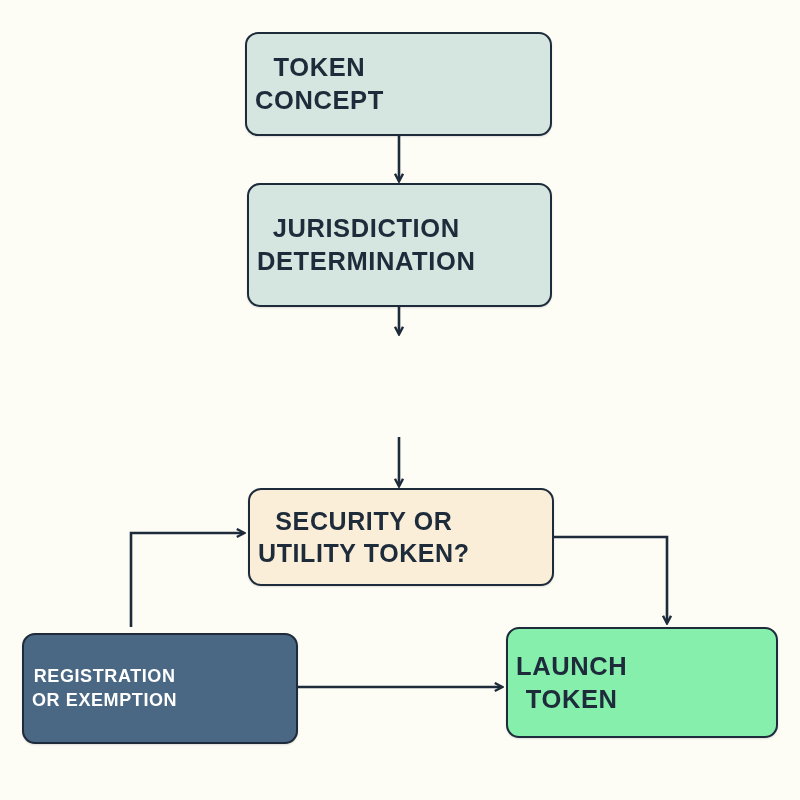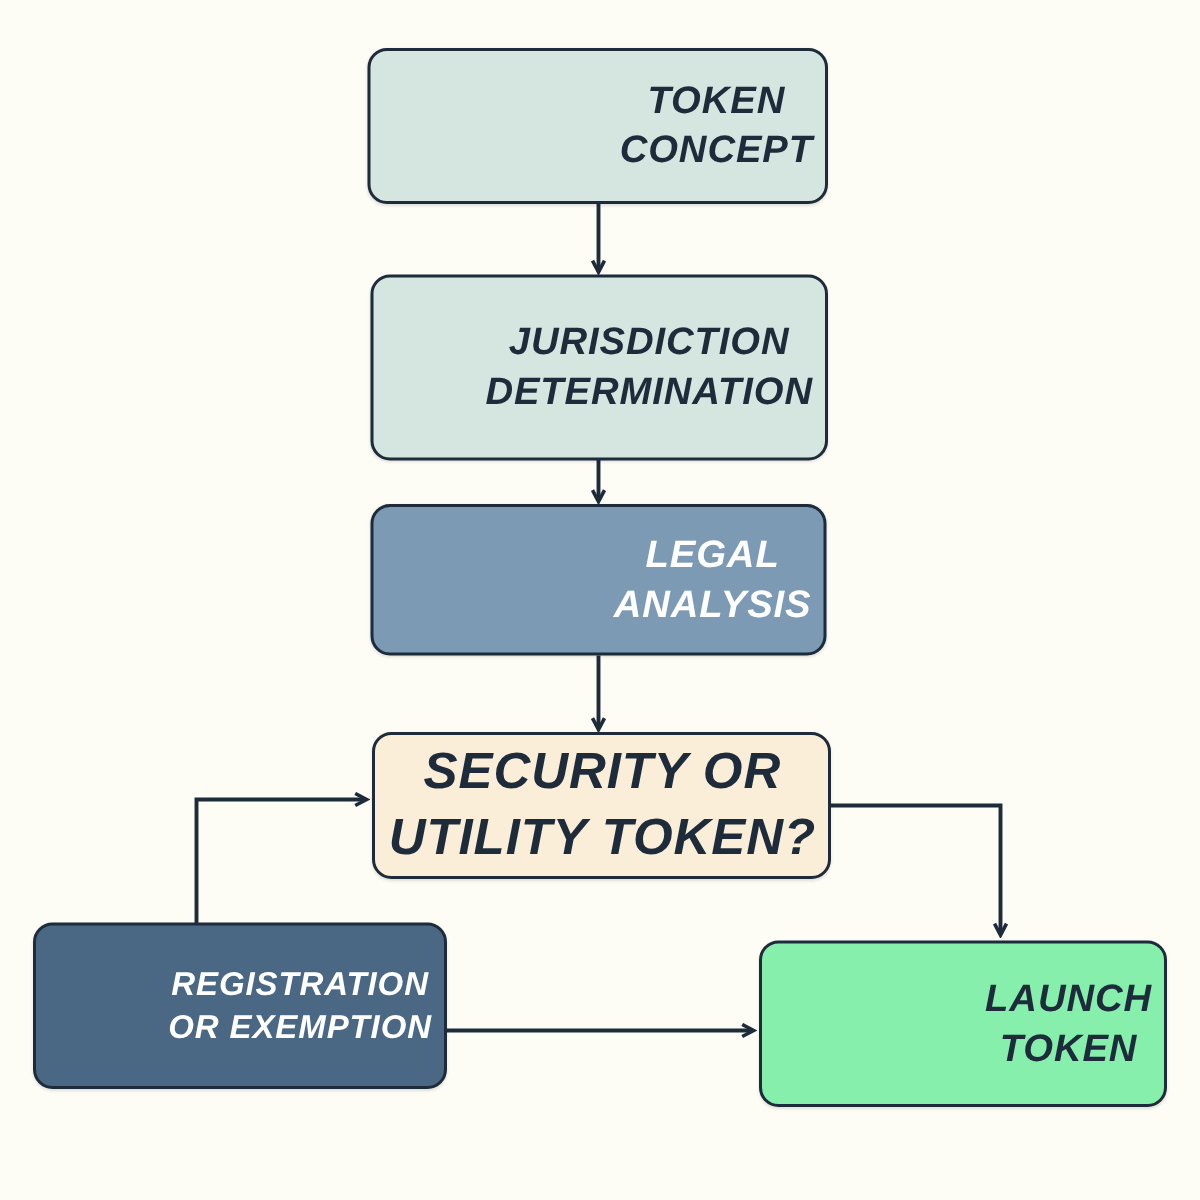--- a/index.html
+++ b/index.html
@@ -28,30 +28,29 @@
     height: 800px;
     pointer-events: none;
   }
   .node {
     position: absolute;
     box-sizing: border-box;
     border: 2.6px solid #1d2b3a;
     border-radius: 13px;
     display: flex;
     align-items: center;
-    justify-content: flex-end;
+    justify-content: flex-start;
     text-align: center;
     letter-spacing: 0.6px;
     line-height: 1.28;
     font-weight: 700;
     font-family: "Liberation Sans", sans-serif;
     text-transform: uppercase;
     white-space: pre-line;
     box-shadow: 0 1px 2px rgba(20,30,45,0.13);
-    font-style: italic;
   }
   .node-label {
     display: block;
     white-space: pre-line;
     padding: 0 8px;
   }
 
   
   #node-token-concept {
     left: 245px; top: 32px; width: 307px; height: 104px;
@@ -68,27 +67,27 @@
   #node-legal-analysis {
     left: 247px; top: 336px; width: 304px; height: 101px;
     background: #7d9ab4;
     color: #ffffff;
     font-size: 25.5px;
   }
   #node-security-or-utility {
     left: 248px; top: 488px; width: 306px; height: 98px;
     background: #fbeed8;
     color: #1d2b3a;
-    font-size: 34px;
+    font-size: 25px;
   }
   #node-registration-or-exemption {
-    left: 22px; top: 615px; width: 276px; height: 111px;
+    left: 22px; top: 633px; width: 276px; height: 111px;
     background: #4a6783;
     color: #ffffff;
-    font-size: 22px;
+    font-size: 18px;
   }
   #node-launch-token {
     left: 506px; top: 627px; width: 272px; height: 111px;
     background: #86efac;
     color: #1d2b3a;
     font-size: 25.5px;
   }
 </style>
 </head>
 <body>
@@ -130,24 +129,20 @@
   <div class="node" id="node-token-concept">
     <span class="node-label">TOKEN
 CONCEPT</span>
   </div>
 
   <div class="node" id="node-jurisdiction-determination">
     <span class="node-label">JURISDICTION
 DETERMINATION</span>
   </div>
 
-  <div class="node" id="node-legal-analysis">
-    <span class="node-label">LEGAL
-ANALYSIS</span>
-  </div>
 
   <div class="node" id="node-security-or-utility">
     <span class="node-label">SECURITY OR
 UTILITY TOKEN?</span>
   </div>
 
   <div class="node" id="node-registration-or-exemption">
     <span class="node-label">REGISTRATION
 OR EXEMPTION</span>
   </div>

